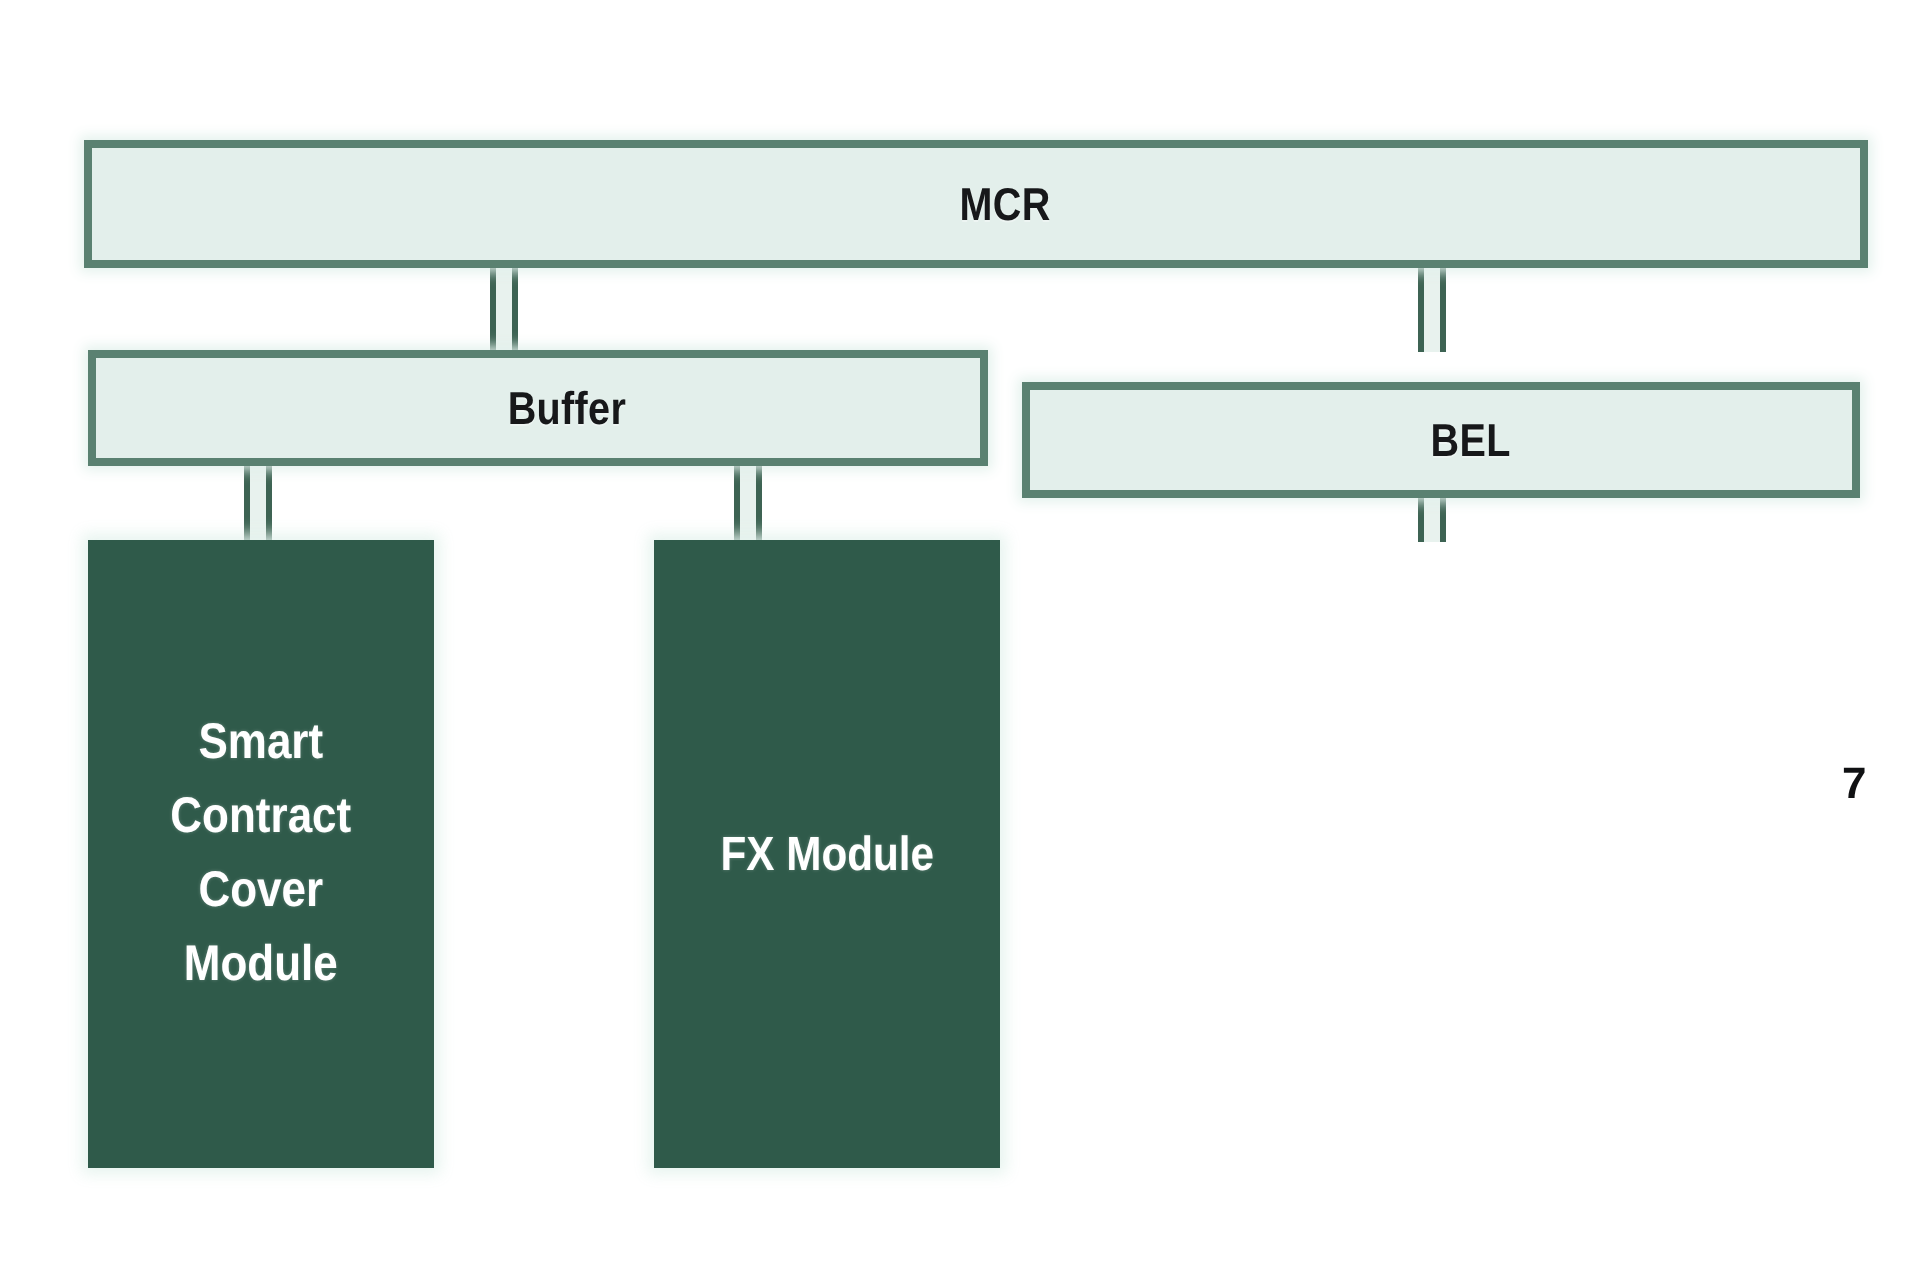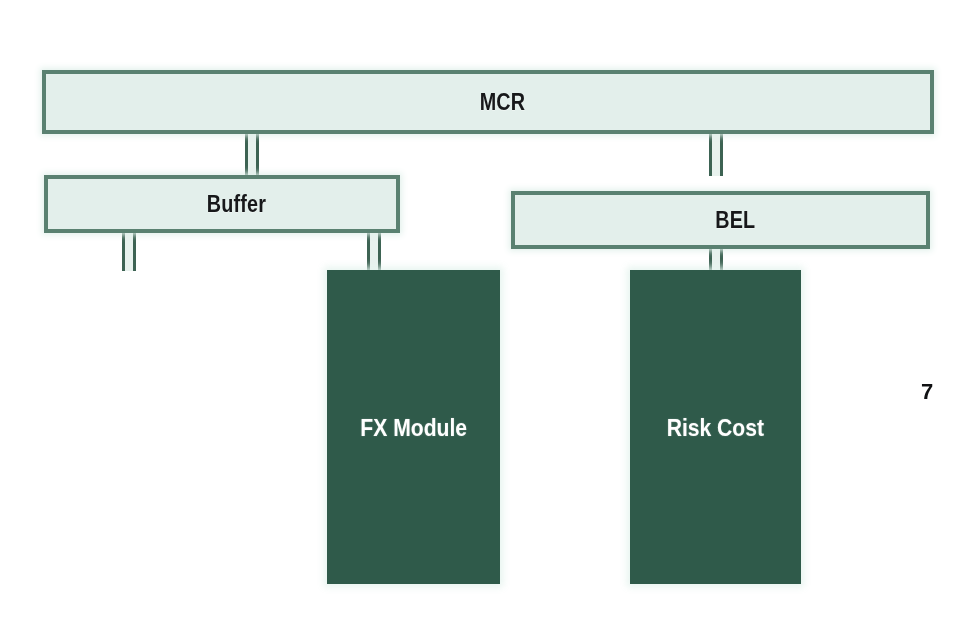--- a/index.html
+++ b/index.html
@@ -93,32 +93,35 @@
   <div class="connector" style="left: 245px; top: 134px; width: 14px; height: 42px;"></div>
   <div class="connector" style="left: 709px; top: 134px; width: 14px; height: 42px;"></div>
   <div class="connector" style="left: 122px; top: 232px; width: 14px; height: 39px;"></div>
   <div class="connector" style="left: 367px; top: 232px; width: 14px; height: 39px;"></div>
   <div class="connector" style="left: 709px; top: 232px; width: 14px; height: 39px;"></div>
 
   <div class="node-light" style="left: 42px; top: 70px; width: 892px; height: 64px;">
     <span class="node-label">MCR</span>
   </div>
 
-  <div class="node-light" style="left: 44px; top: 175px; width: 356px; height: 58px;">
+  <div class="node-light" style="left: 44px; top: 175px; width: 450px; height: 58px;">
     <span class="node-label">Buffer</span>
   </div>
 
   <div class="node-light" style="left: 511px; top: 191px; width: 419px; height: 58px; text-align: center;">
     <span class="node-label">BEL</span>
   </div>
 
+  <div class="node-dark" style="left: 44px; top: 270px; width: 173px; height: 314px;">
+    <span class="node-label">Smart
+Contract
+Cover
+Module</span>
+  </div>
 
   <div class="node-dark small-label" style="left: 289px; top: 270px; width: 173px; height: 314px; margin-left: 38px;">
     <span class="node-label">FX Module</span>
   </div>
 
-  <div class="node-dark small-label" style="left: 630px; top: 270px; width: 171px; height: 314px;">
-    <span class="node-label">Risk Cost</span>
-  </div>
 
   <div class="page-number" style="left:921px; top:379px;">7</div>
 
 </div>
 
 </body></html>

